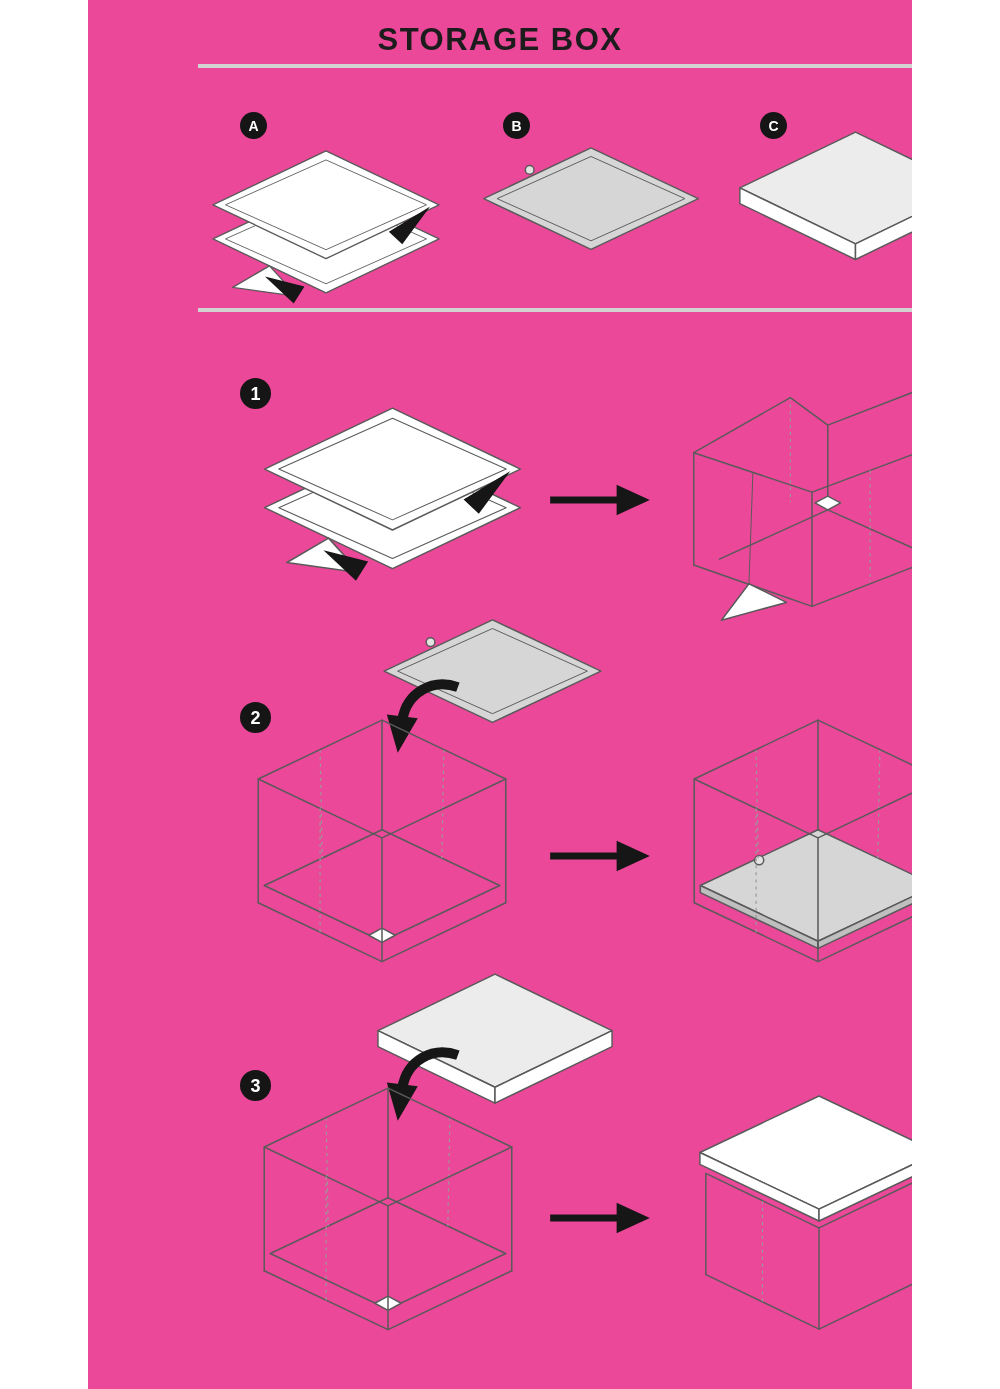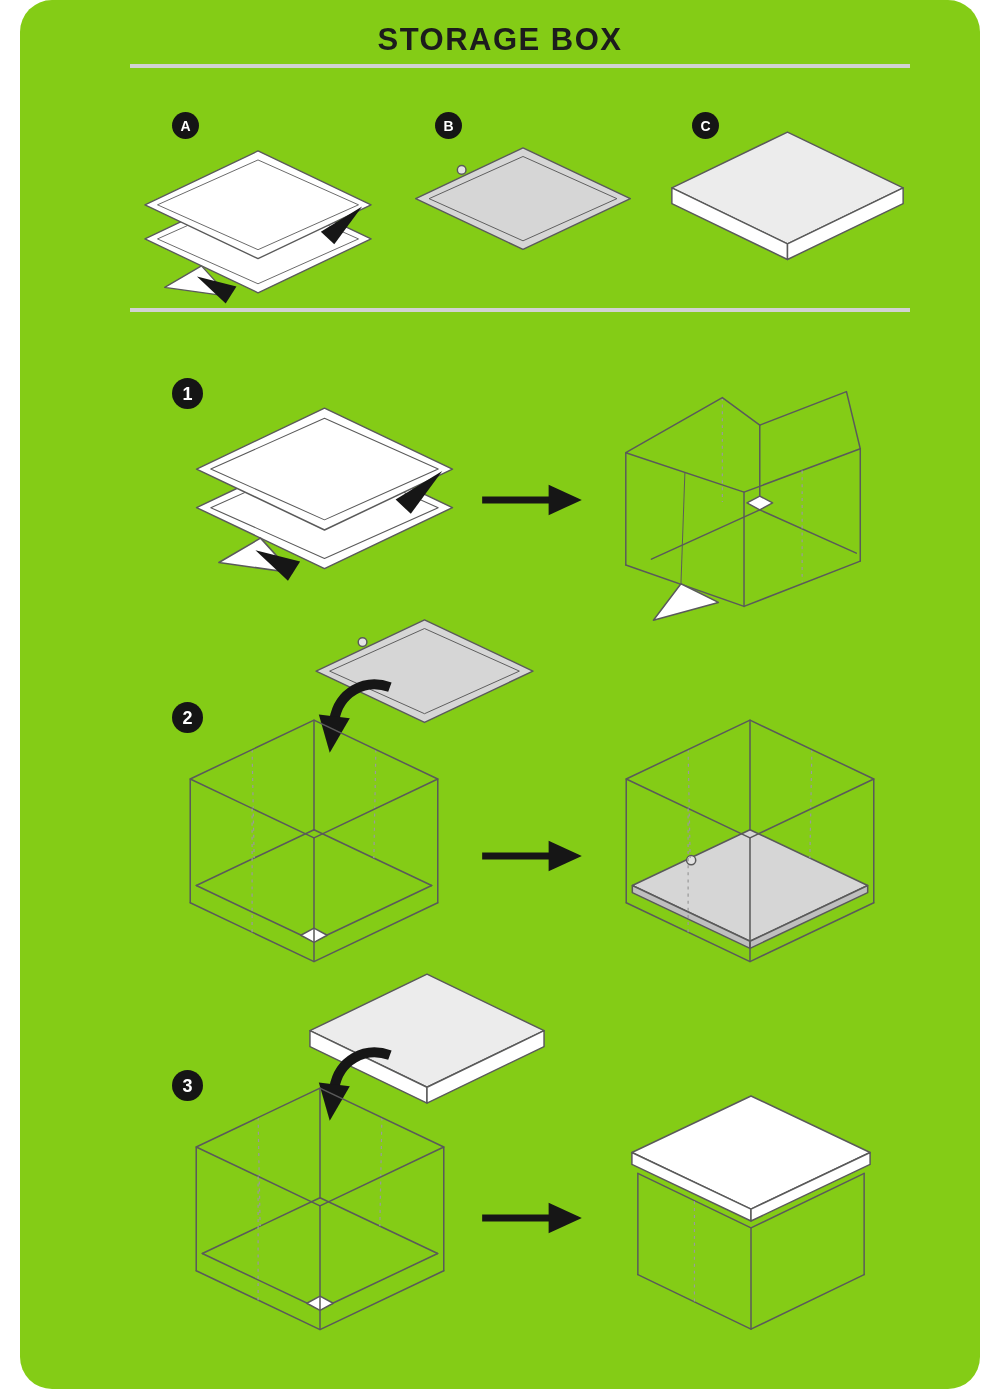--- a/index.html
+++ b/index.html
@@ -1,17 +1,17 @@
 <!DOCTYPE html>
 <html><head>
 <meta charset="utf-8">
 <style>
   * { margin:0; padding:0; box-sizing:border-box; }
   html,body { background:#ffffff; font-family:"Liberation Sans", sans-serif; }
-  .page { position:relative; width:960px; height:1389px; margin:0 auto; background:#84cc16; overflow:hidden;border-radius:32px; }
+  .page { position:relative; width:824px; height:1389px; margin:0 auto; background:#ec4899; overflow:hidden; }
   .abs { position:absolute; }
   .title { left:0; top:22px; width:100%; text-align:center; font-size:31px; font-weight:bold;
            letter-spacing:1.5px; color:#1c1c1c; }
   .rule { left:110px; width:780px; height:4px; border-top:2px solid #d2d2d2; border-bottom:2px solid #d2d2d2; }
   .badge { background:#151515; color:#fff; border-radius:50%; display:flex; align-items:center;
            justify-content:center; font-weight:bold; line-height:1; }
   .badge.letter { width:27px; height:27px; font-size:14px; }
   .badge.number { width:31px; height:31px; font-size:18px; }
   svg { overflow:visible; }
   svg .f   { fill:#ffffff; stroke:#5a5a5a; stroke-width:1.5; stroke-linejoin:round; }

